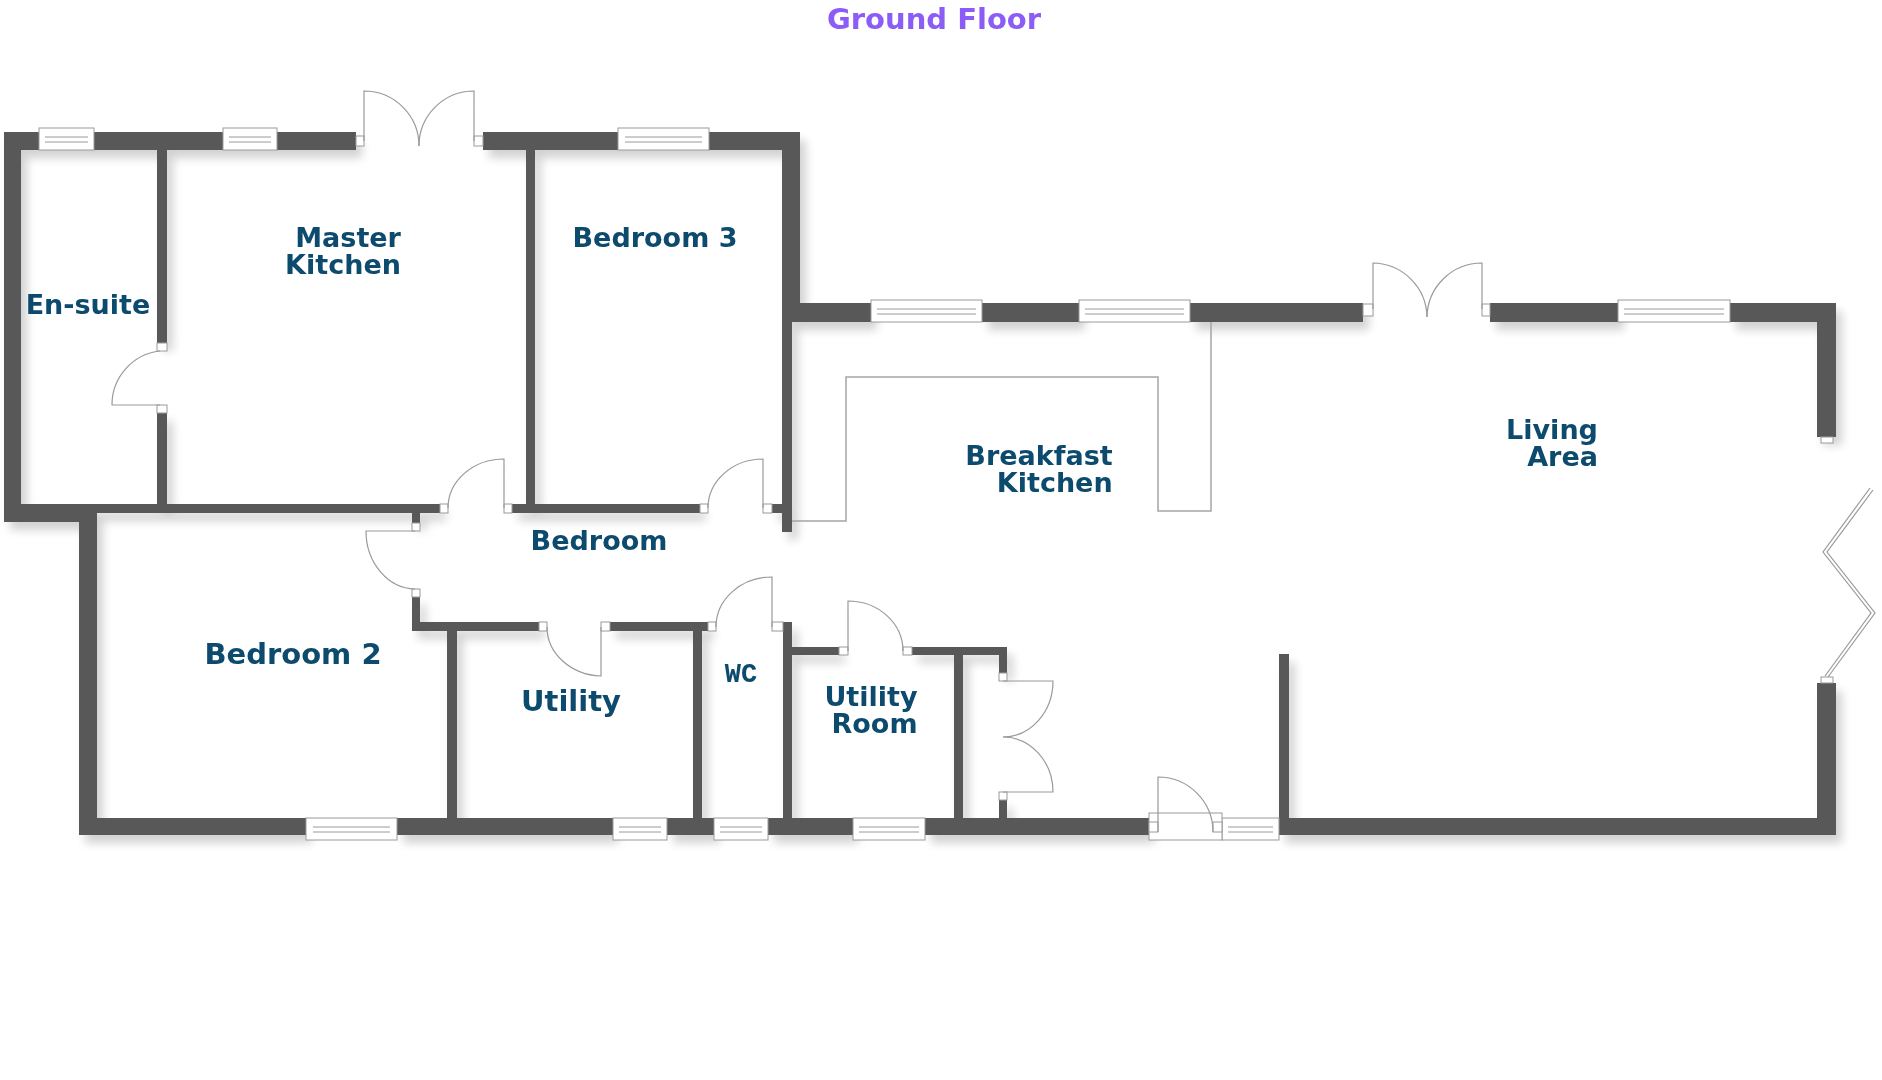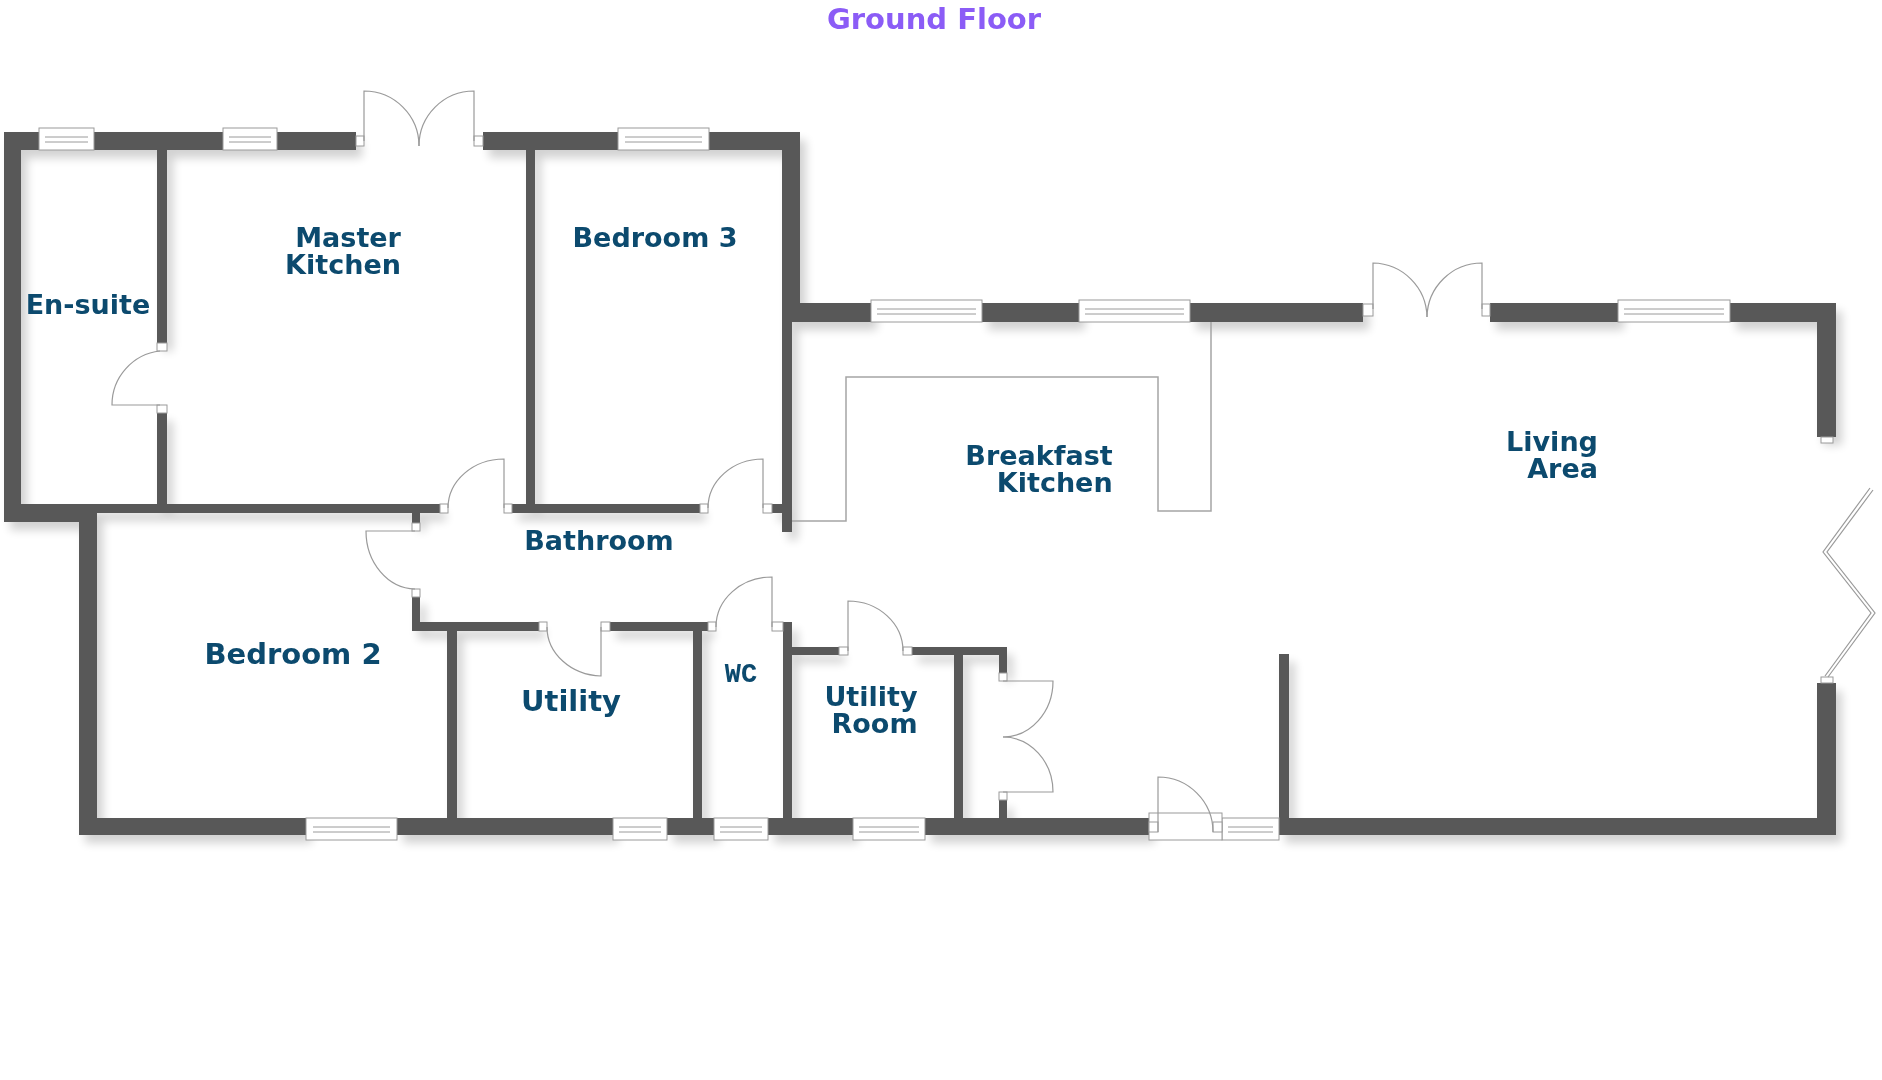--- a/index.html
+++ b/index.html
@@ -249,26 +249,26 @@
   <span class="lbl-line">Master</span>
   <span class="lbl-line">Kitchen</span>
 </div>
 <div class="label lbl-md" style="left:655px; top:224px;">
   <span class="lbl-line">Bedroom 3</span>
 </div>
 <div class="label lbl-md" style="left:1039px; top:442px;">
   <span class="lbl-line">Breakfast</span>
   <span class="lbl-line">Kitchen</span>
 </div>
-<div class="label lbl-md" style="left:1552px; top:428px;">
+<div class="label lbl-md" style="left:1552px; top:416px;">
   <span class="lbl-line">Living</span>
   <span class="lbl-line">Area</span>
 </div>
 <div class="label lbl-md" style="left:599px; top:527px;">
-  <span class="lbl-line">Bathroom</span>
+  <span class="lbl-line">Bedroom</span>
 </div>
 <div class="label lbl-lg" style="left:293px; top:640px;">
   <span class="lbl-line">Bedroom 2</span>
 </div>
 <div class="label lbl-lg" style="left:571px; top:687px;">
   <span class="lbl-line">Utility</span>
 </div>
 <div class="label lbl-md" style="left:741px; top:662px;font-family:Liberation Mono, monospace;">
   <span class="lbl-line">WC</span>
 </div>

